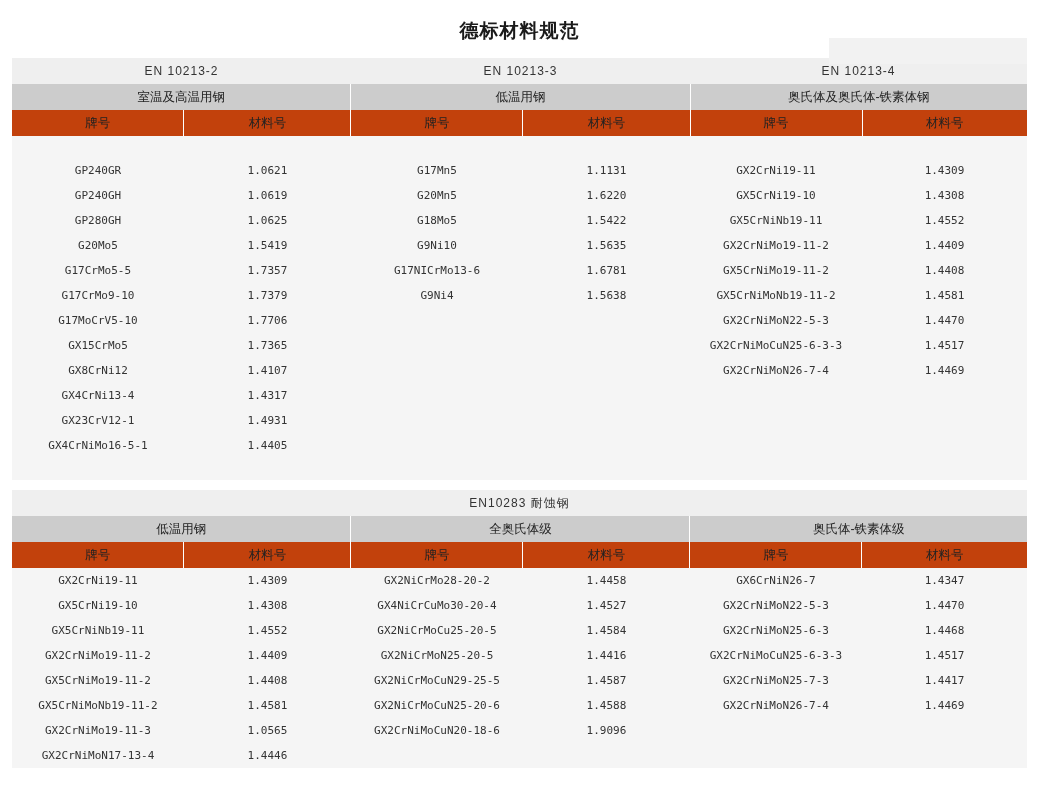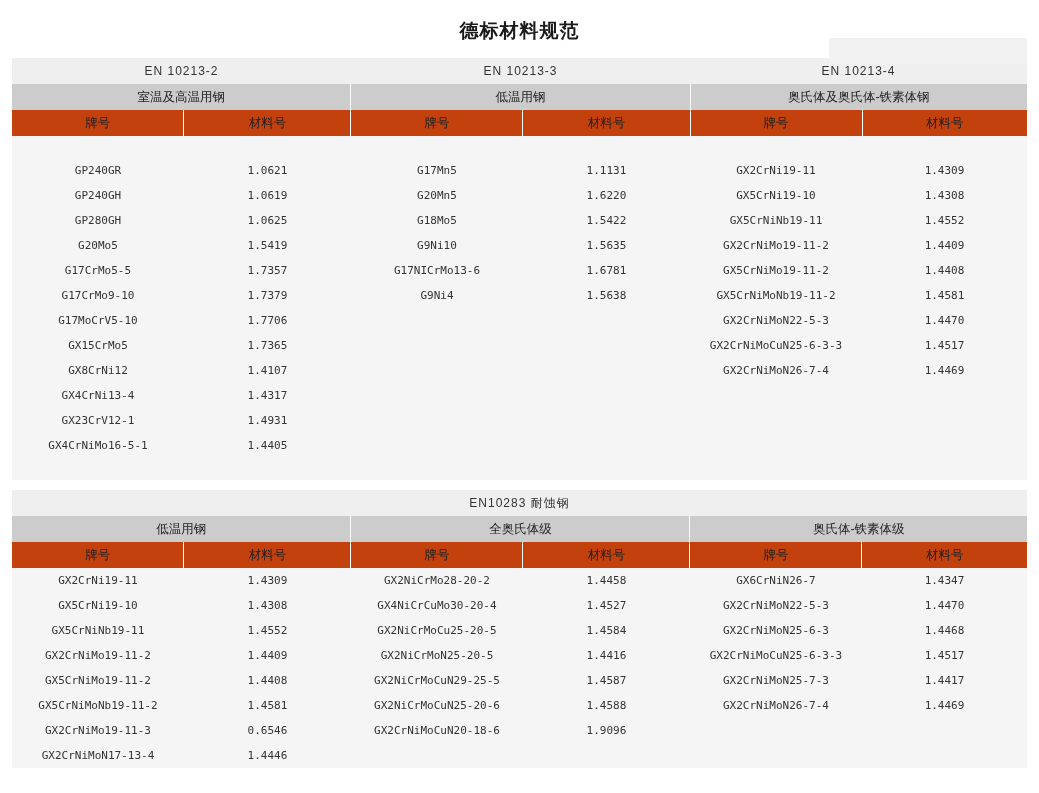--- a/index.html
+++ b/index.html
@@ -318,21 +318,21 @@
       <tr class="data-row">
         <td>GX5CrNiMoNb19-11-2</td>
         <td>1.4581</td>
         <td>GX2NiCrMoCuN25-20-6</td>
         <td>1.4588</td>
         <td>GX2CrNiMoN26-7-4</td>
         <td>1.4469</td>
       </tr>
       <tr class="data-row">
         <td>GX2CrNiMo19-11-3</td>
-        <td>0.6546</td>
+        <td>1.0565</td>
         <td>GX2CrNiMoCuN20-18-6</td>
         <td>1.9096</td>
         <td></td>
         <td></td>
       </tr>
       <tr class="data-row">
         <td>GX2CrNiMoN17-13-4</td>
         <td>1.4446</td>
         <td></td>
         <td></td>

